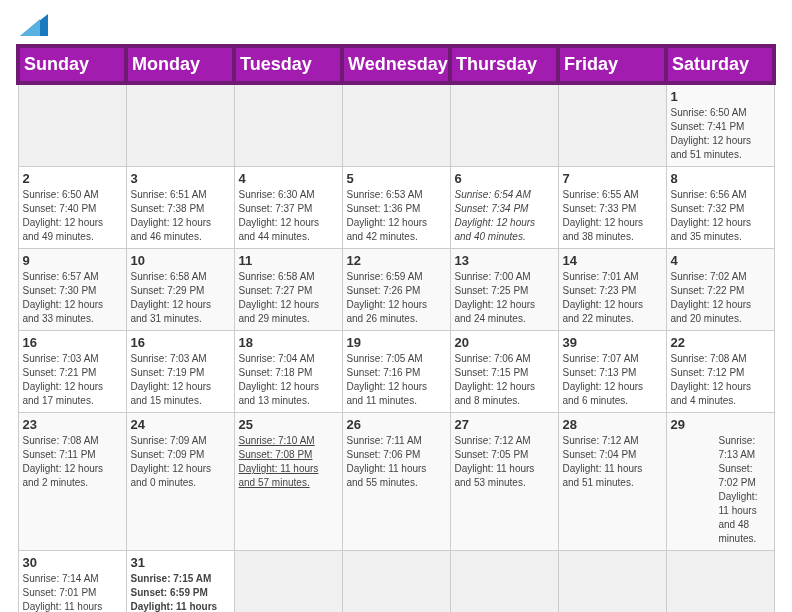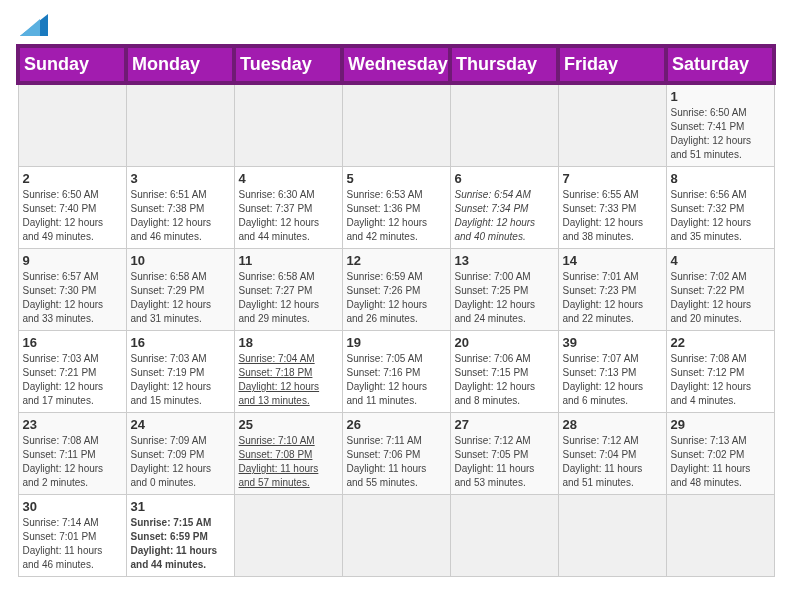--- a/index.html
+++ b/index.html
@@ -242,21 +242,21 @@
         </td>
         <td>
           <span class="day-number">16</span>
           <div class="day-info" style="white-space: pre-line;">Sunrise: 7:03 AM
 Sunset: 7:19 PM
 Daylight: 12 hours
 and 15 minutes.</div>
         </td>
         <td>
           <span class="day-number">18</span>
-          <div class="day-info" style="white-space: pre-line; text-decoration: underline;">Sunrise: 7:04 AM
+          <div class="day-info" style="white-space: pre-line;">Sunrise: 7:04 AM
 Sunset: 7:18 PM
 Daylight: 12 hours
 and 13 minutes.</div>
         </td>
         <td>
           <span class="day-number">19</span>
           <div class="day-info" style="white-space: pre-line;">Sunrise: 7:05 AM
 Sunset: 7:16 PM
 Daylight: 12 hours
 and 11 minutes.</div>
@@ -321,21 +321,21 @@
         </td>
         <td>
           <span class="day-number">28</span>
           <div class="day-info" style="white-space: pre-line;">Sunrise: 7:12 AM
 Sunset: 7:04 PM
 Daylight: 11 hours
 and 51 minutes.</div>
         </td>
         <td>
           <span class="day-number">29</span>
-          <div class="day-info" style="white-space: pre-line;">Sunrise: 7:13 AM
+          <div class="day-info" style="white-space: pre-line; margin-left: 48px;">Sunrise: 7:13 AM
 Sunset: 7:02 PM
 Daylight: 11 hours
 and 48 minutes.</div>
         </td>
       </tr>
       <tr>
         <td>
           <span class="day-number">30</span>
           <div class="day-info" style="white-space: pre-line;">Sunrise: 7:14 AM
 Sunset: 7:01 PM

